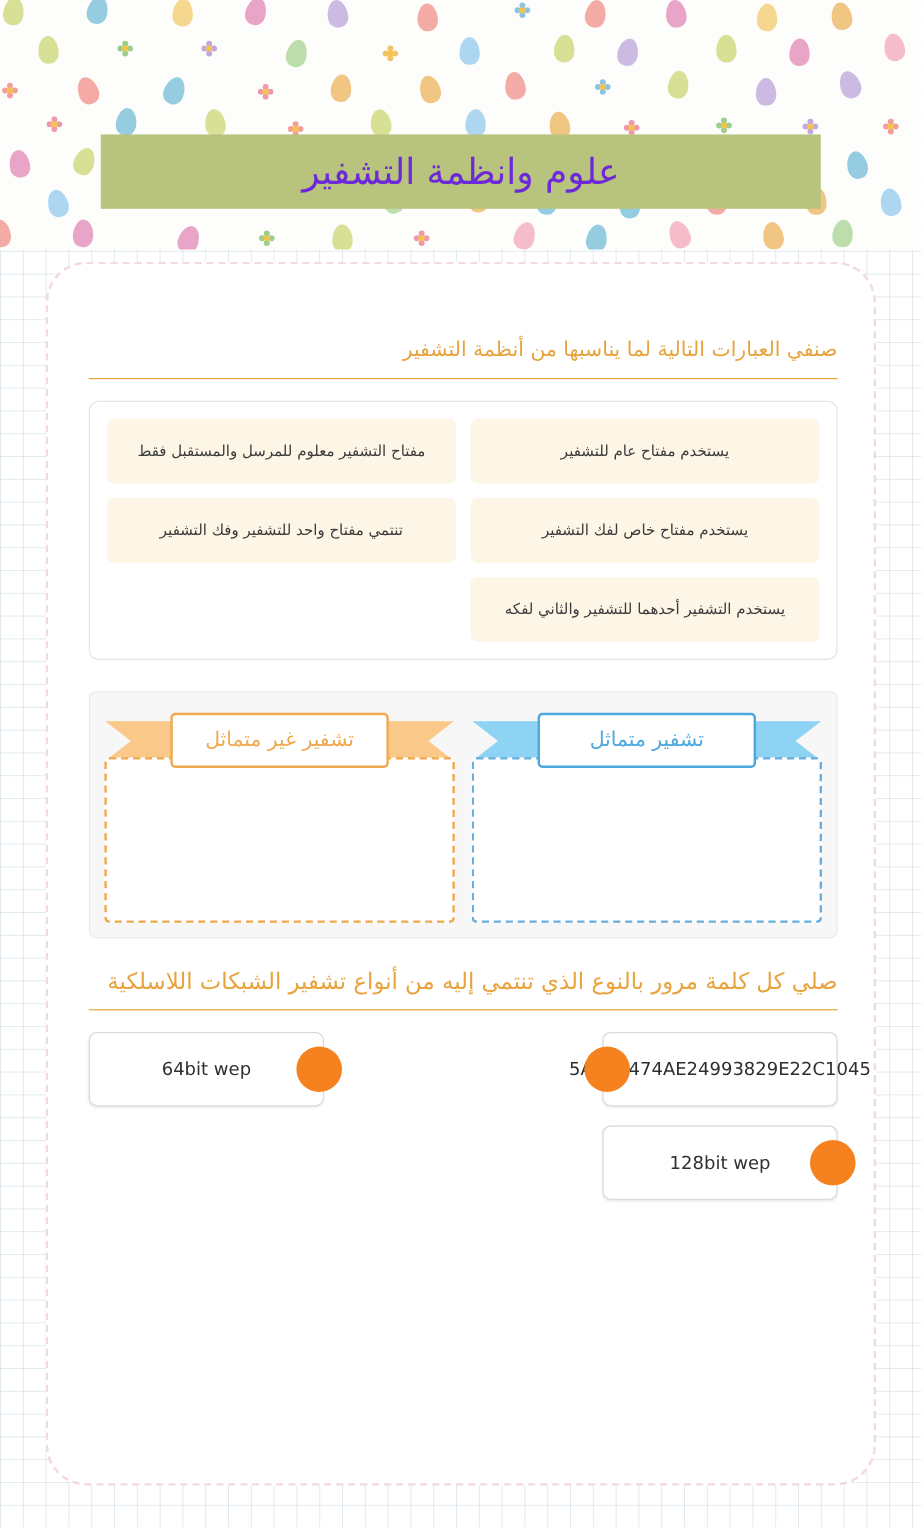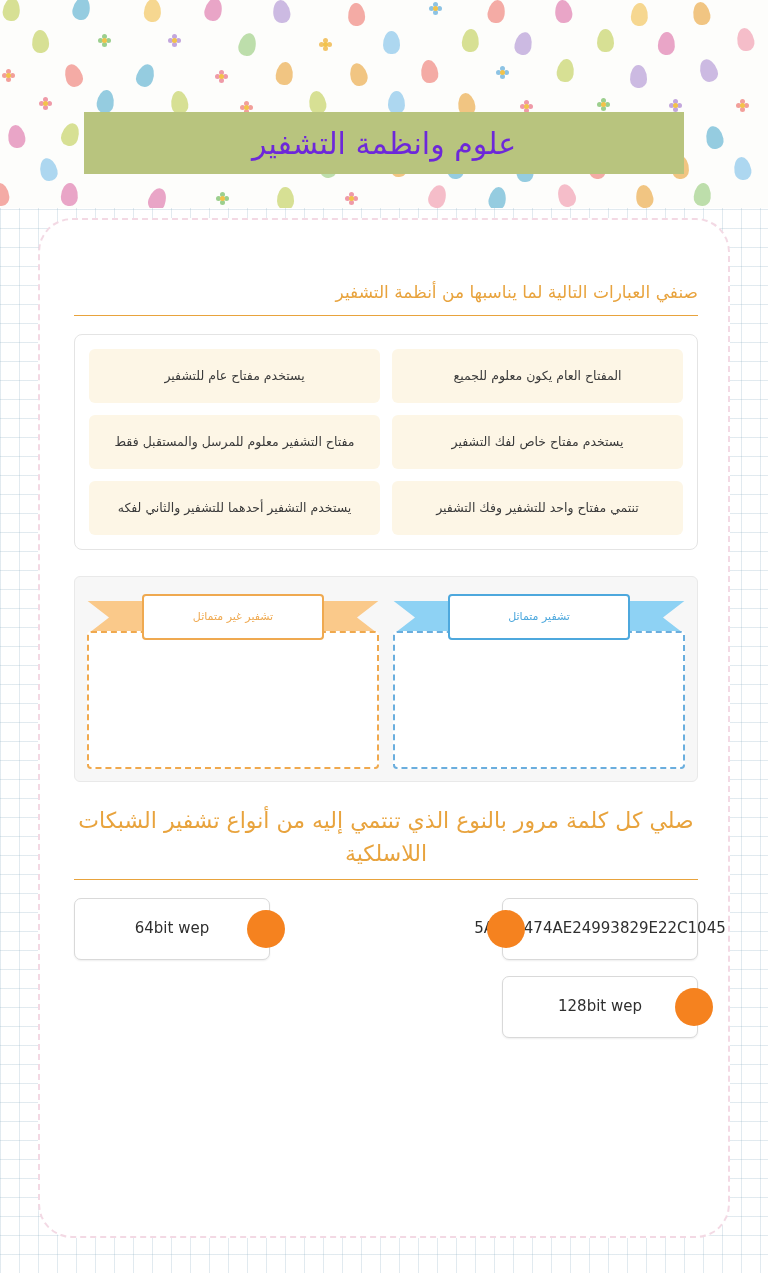--- a/index.html
+++ b/index.html
@@ -107,21 +107,21 @@
   
   .section-heading {
     color: #e8a33d;
     font-size: 17px;
     text-align: right;
     direction: rtl;
     padding-bottom: 9px;
     border-bottom: 1.5px solid #e8a33d;
     line-height: 1.5;
   }
-  .section-heading.two-line { font-size: 22px; text-align: center; }
+  .section-heading.two-line { font-size: 19px; }
 
   
   .statements-box {
     margin-top: 18px;
     border: 1px solid #e4e4e4;
     border-radius: 8px;
     padding: 14px;
     display: grid;
     grid-template-columns: 1fr 1fr;
     gap: 12px;
@@ -196,21 +196,21 @@
   .ribbon-label {
     position: relative;
     z-index: 2;
     min-width: 178px;
     height: 42px;
     background: #ffffff;
     border-radius: 4px;
     display: flex;
     align-items: center;
     justify-content: center;
-    font-size: 11px;
+    font-size: 17px;
     direction: rtl;
   }
   .cat-blue .ribbon-label { border: 2px solid #4da8dd; color: #4da8dd; }
   .cat-orange .ribbon-label { border: 2px solid #efa950; color: #efa950; }
 
   .drop-zone {
     position: absolute;
     top: 42px;
     left: 0;
     right: 0;
@@ -488,24 +488,23 @@
 <div class="title-bar">
   <div class="title-text">علوم وانظمة التشفير</div>
 </div>
 
 <div class="worksheet-card">
   <div class="inner">
 
     <div class="section-heading">صنفي العبارات التالية لما يناسبها من أنظمة التشفير</div>
 
     <div class="statements-box">
-      <div class="statement">المفتاح العام يكون معلوم للجميع</div>
       <div class="statement">يستخدم مفتاح عام للتشفير</div>
+      <div class="statement">مفتاح التشفير معلوم للمرسل والمستقبل فقط</div>
       <div class="statement">يستخدم مفتاح خاص لفك التشفير</div>
-      <div class="statement">مفتاح التشفير معلوم للمرسل والمستقبل فقط</div>
       <div class="statement">تنتمي مفتاح واحد للتشفير وفك التشفير</div>
       <div class="statement">يستخدم التشفير أحدهما للتشفير والثاني لفكه</div>
     </div>
 
     <div class="categories-box">
       <div class="category cat-blue">
         <div class="ribbon-wrap">
           <div class="ribbon-tails"></div>
           <div class="ribbon-label">تشفير متماثل</div>
         </div>

